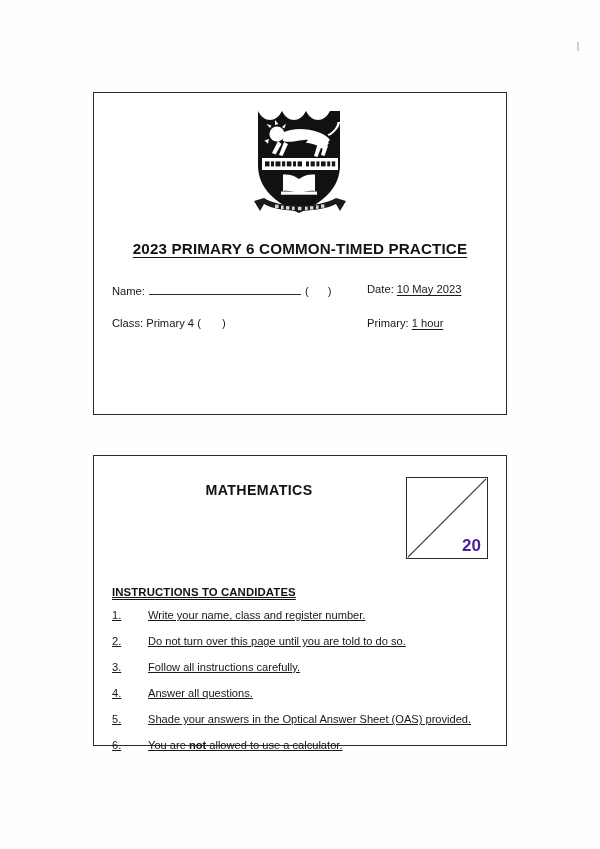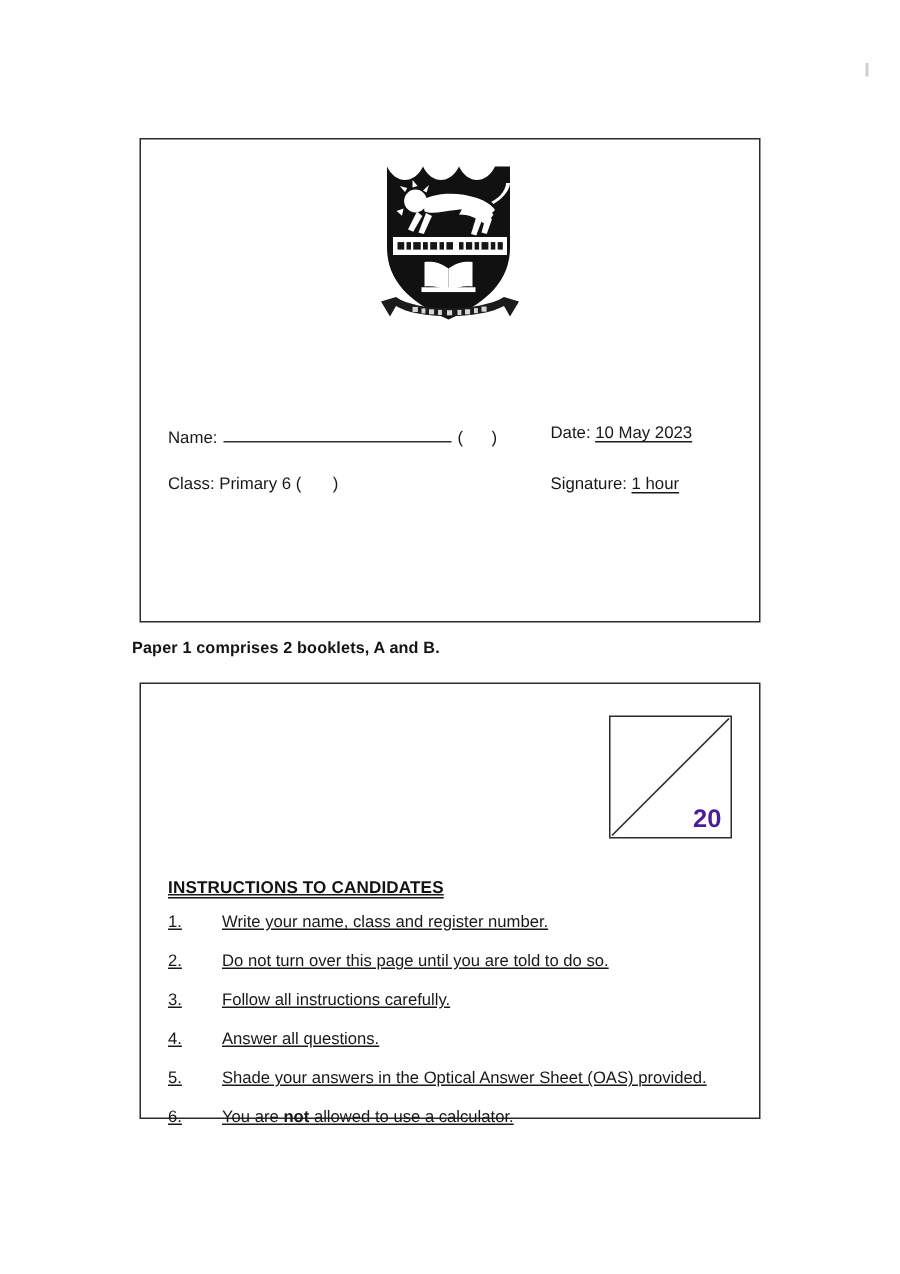--- a/index.html
+++ b/index.html
@@ -319,58 +319,59 @@
           <rect x="44" y="103.6" width="2.6" height="3.4"></rect>
           <rect x="50" y="103.8" width="3.4" height="3.4"></rect>
           <rect x="57" y="103.6" width="2.6" height="3.4"></rect>
           <rect x="62" y="103.2" width="3.4" height="3.4"></rect>
           <rect x="68" y="102.4" width="2.6" height="3.4"></rect>
           <rect x="73" y="101.4" width="3.4" height="3.4"></rect>
         </g>
       </svg>
     </div>
 
+    <div class="exam-title">2023 PRIMARY 6 COMMON-TIMED PRACTICE</div>
 
     <div class="form-area">
 
       <div class="form-row">
         <div class="form-left">
           <span class="flabel">Name:</span>
           <span class="rule rule-name"></span>
           <span class="paren">(</span>
           <span class="paren-gap"></span>
           <span class="paren">)</span>
         </div>
         <div class="form-right">
           <span class="flabel">Date:</span>
           <span class="underlined-val">10 May 2023</span>
         </div>
       </div>
 
       <div class="form-row">
         <div class="form-left">
-          <span class="flabel">Class: Primary 6 (</span>
+          <span class="flabel">Class: Primary 4 (</span>
           <span class="paren-gap-sm"></span>
           <span class="paren">)</span>
         </div>
         <div class="form-right">
-          <span class="flabel">Signature:</span>
+          <span class="flabel">Primary:</span>
           <span class="underlined-val">1 hour</span>
         </div>
       </div>
 
 
     </div>
   </div>
 
-  <div class="booklet-note">Paper 1 comprises 2 booklets, A and B.</div>
 
   <div class="framed-box" id="booklet-box">
 
     <div class="subject-block">
+      <div>MATHEMATICS</div>
     </div>
 
     <div class="marks-square">
       <svg viewBox="0 0 82 82" preserveAspectRatio="none">
         <line x1="1" y1="81" x2="81" y2="1" stroke="#2b2b2b" stroke-width="1.1"></line>
       </svg>
       <span class="square-value">20</span>
     </div>
 
     <div class="instructions">

